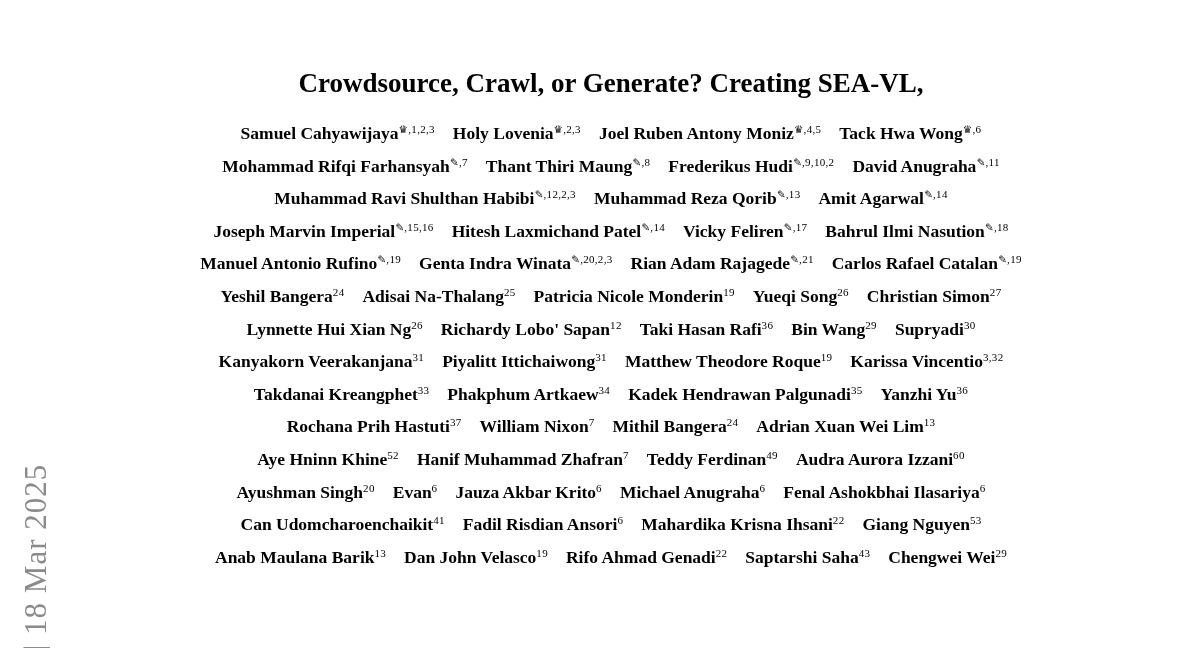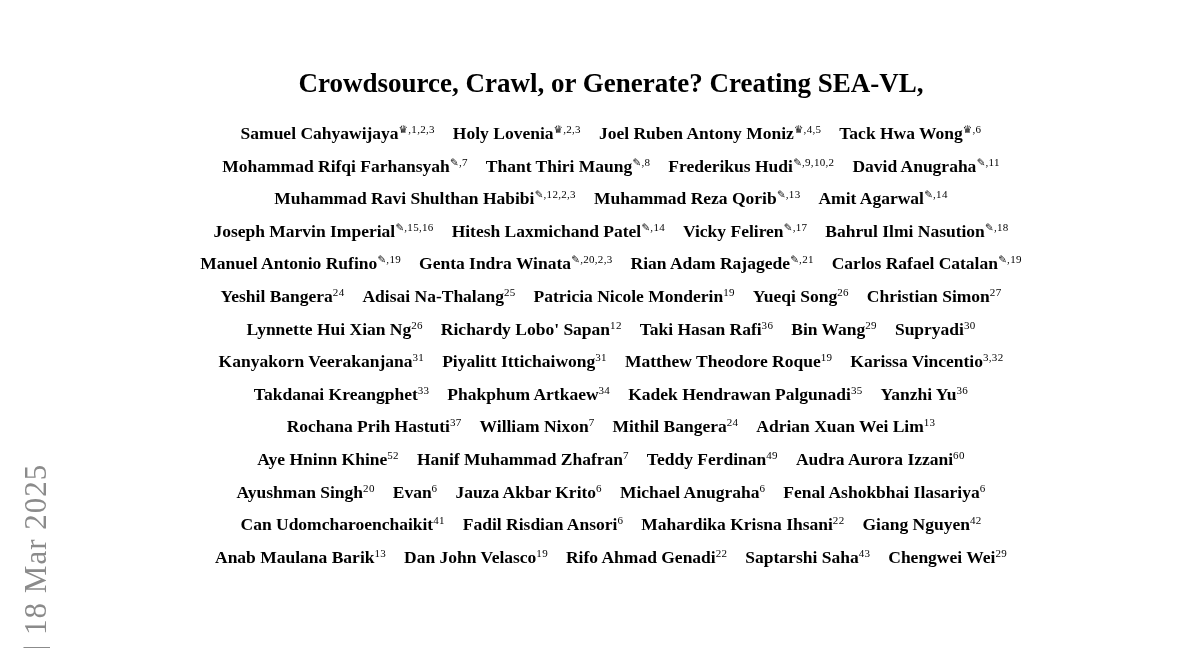--- a/index.html
+++ b/index.html
@@ -83,18 +83,18 @@
         <div class="author-line"><span class="author">Muhammad Ravi Shulthan Habibi<span class="sup"><span class="sym pen">✎</span>,12,2,3</span></span><span class="author">Muhammad Reza Qorib<span class="sup"><span class="sym pen">✎</span>,13</span></span><span class="author">Amit Agarwal<span class="sup"><span class="sym pen">✎</span>,14</span></span></div>
         <div class="author-line"><span class="author">Joseph Marvin Imperial<span class="sup"><span class="sym pen">✎</span>,15,16</span></span><span class="author">Hitesh Laxmichand Patel<span class="sup"><span class="sym pen">✎</span>,14</span></span><span class="author">Vicky Feliren<span class="sup"><span class="sym pen">✎</span>,17</span></span><span class="author">Bahrul Ilmi Nasution<span class="sup"><span class="sym pen">✎</span>,18</span></span></div>
         <div class="author-line"><span class="author">Manuel Antonio Rufino<span class="sup"><span class="sym pen">✎</span>,19</span></span><span class="author">Genta Indra Winata<span class="sup"><span class="sym pen">✎</span>,20,2,3</span></span><span class="author">Rian Adam Rajagede<span class="sup"><span class="sym pen">✎</span>,21</span></span><span class="author">Carlos Rafael Catalan<span class="sup"><span class="sym pen">✎</span>,19</span></span></div>
         <div class="author-line"><span class="author">Yeshil Bangera<span class="sup">24</span></span><span class="author">Adisai Na-Thalang<span class="sup">25</span></span><span class="author">Patricia Nicole Monderin<span class="sup">19</span></span><span class="author">Yueqi Song<span class="sup">26</span></span><span class="author">Christian Simon<span class="sup">27</span></span></div>
         <div class="author-line"><span class="author">Lynnette Hui Xian Ng<span class="sup">26</span></span><span class="author">Richardy Lobo' Sapan<span class="sup">12</span></span><span class="author">Taki Hasan Rafi<span class="sup">36</span></span><span class="author">Bin Wang<span class="sup">29</span></span><span class="author">Supryadi<span class="sup">30</span></span></div>
         <div class="author-line"><span class="author">Kanyakorn Veerakanjana<span class="sup">31</span></span><span class="author">Piyalitt Ittichaiwong<span class="sup">31</span></span><span class="author">Matthew Theodore Roque<span class="sup">19</span></span><span class="author">Karissa Vincentio<span class="sup">3,32</span></span></div>
         <div class="author-line"><span class="author">Takdanai Kreangphet<span class="sup">33</span></span><span class="author">Phakphum Artkaew<span class="sup">34</span></span><span class="author">Kadek Hendrawan Palgunadi<span class="sup">35</span></span><span class="author">Yanzhi Yu<span class="sup">36</span></span></div>
         <div class="author-line"><span class="author">Rochana Prih Hastuti<span class="sup">37</span></span><span class="author">William Nixon<span class="sup">7</span></span><span class="author">Mithil Bangera<span class="sup">24</span></span><span class="author">Adrian Xuan Wei Lim<span class="sup">13</span></span></div>
         <div class="author-line"><span class="author">Aye Hninn Khine<span class="sup">52</span></span><span class="author">Hanif Muhammad Zhafran<span class="sup">7</span></span><span class="author">Teddy Ferdinan<span class="sup">49</span></span><span class="author">Audra Aurora Izzani<span class="sup">60</span></span></div>
         <div class="author-line"><span class="author">Ayushman Singh<span class="sup">20</span></span><span class="author">Evan<span class="sup">6</span></span><span class="author">Jauza Akbar Krito<span class="sup">6</span></span><span class="author">Michael Anugraha<span class="sup">6</span></span><span class="author">Fenal Ashokbhai Ilasariya<span class="sup">6</span></span></div>
-        <div class="author-line"><span class="author">Can Udomcharoenchaikit<span class="sup">41</span></span><span class="author">Fadil Risdian Ansori<span class="sup">6</span></span><span class="author">Mahardika Krisna Ihsani<span class="sup">22</span></span><span class="author">Giang Nguyen<span class="sup">42</span></span></div>
+        <div class="author-line"><span class="author">Can Udomcharoenchaikit<span class="sup">41</span></span><span class="author">Fadil Risdian Ansori<span class="sup">6</span></span><span class="author">Mahardika Krisna Ihsani<span class="sup">22</span></span><span class="author">Giang Nguyen<span class="sup">53</span></span></div>
         <div class="author-line"><span class="author">Anab Maulana Barik<span class="sup">13</span></span><span class="author">Dan John Velasco<span class="sup">19</span></span><span class="author">Rifo Ahmad Genadi<span class="sup">22</span></span><span class="author">Saptarshi Saha<span class="sup">43</span></span><span class="author">Chengwei Wei<span class="sup">29</span></span></div>
       </div>
   </div>
 
 </div>
 
 </body></html>

